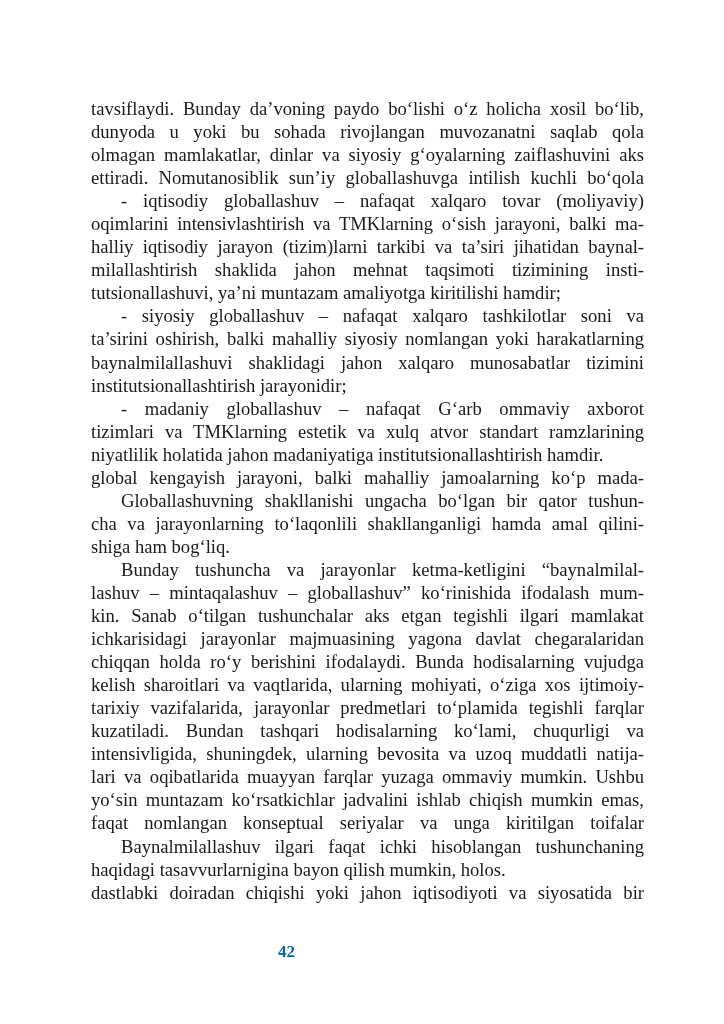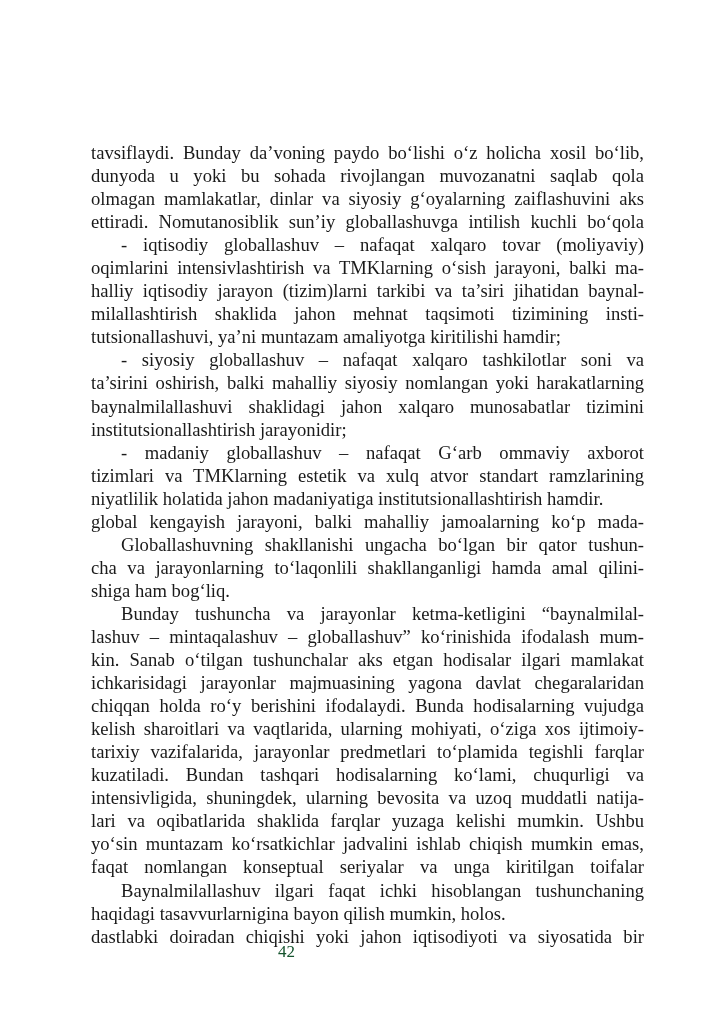--- a/index.html
+++ b/index.html
@@ -1,31 +1,31 @@
 <!DOCTYPE html>
 <html><head>
 <meta charset="utf-8">
 <style>
   html, body { margin: 0; padding: 0; background: #ffffff; }
   body { width: 724px; height: 1024px; position: relative; overflow: hidden; }
   .page {
     position: absolute; left: 91px; top: 97px; width: 553px;
     font-family: "Liberation Serif", serif;
-    font-size: 18.6px; line-height: 23.05px; color: #1a1a1a; margin-top: 44px;
+    font-size: 18.6px; line-height: 23.05px; color: #1a1a1a;
   }
   .line {
     display: block; height: 23.05px; white-space: nowrap;
     text-align: justify; text-align-last: justify;
   }
   .line.last { text-align-last: left; }
   .line.indent { padding-left: 30px; }
   .it { }
   .page-number {
     position: absolute; left: 0; width: 573px; top: 942px; text-align: center;
-    font-family: "Liberation Serif", serif; font-size: 17px; color: #14532d;
+    font-family: "Liberation Serif", serif; font-size: 17px; color: #0369a1; font-weight: bold;
   }
 </style>
 </head>
 <body>
 
 <div class="page" id="page-body">
     <div class="line"><span>tavsiflaydi. Bunday da’voning paydo bo‘lishi o‘z holicha xosil bo‘lib,</span></div>
     <div class="line"><span>dunyoda u yoki bu sohada rivojlangan muvozanatni saqlab qola</span></div>
     <div class="line"><span>olmagan mamlakatlar, dinlar va siyosiy g‘oyalarning zaiflashuvini aks</span></div>
     <div class="line"><span>ettiradi. Nomutanosiblik sun’iy globallashuvga intilish kuchli bo‘qola</span></div>
@@ -40,27 +40,27 @@
     <div class="line last"><span>institutsionallashtirish jarayonidir;</span></div>
     <div class="line indent" style="letter-spacing: -0.000289352px;"><span>- </span><span class="it">madaniy globallashuv</span><span> – nafaqat G‘arb ommaviy axborot</span></div>
     <div class="line"><span>tizimlari va TMKlarning estetik va xulq atvor standart ramzlarining</span></div>
     <div class="line last"><span>niyatlilik holatida jahon madaniyatiga institutsionallashtirish hamdir.</span></div>
     <div class="line"><span>global kengayish jarayoni, balki mahalliy jamoalarning ko‘p mada-</span></div>
     <div class="line indent"><span>Globallashuvning shakllanishi ungacha bo‘lgan bir qator tushun-</span></div>
     <div class="line"><span>cha va jarayonlarning to‘laqonlili shakllanganligi hamda amal qilini-</span></div>
     <div class="line last"><span>shiga ham bog‘liq.</span></div>
     <div class="line indent"><span>Bunday tushuncha va jarayonlar ketma-ketligini “baynalmilal-</span></div>
     <div class="line"><span>lashuv – mintaqalashuv – globallashuv” ko‘rinishida ifodalash mum-</span></div>
-    <div class="line"><span>kin. Sanab o‘tilgan tushunchalar aks etgan hodisalar ilgari mamlakat</span></div>
+    <div class="line"><span>kin. Sanab o‘tilgan tushunchalar aks etgan tegishli ilgari mamlakat</span></div>
     <div class="line"><span>ichkarisidagi jarayonlar majmuasining yagona davlat chegaralaridan</span></div>
     <div class="line"><span>chiqqan holda ro‘y berishini ifodalaydi. Bunda hodisalarning vujudga</span></div>
     <div class="line"><span>kelish sharoitlari va vaqtlarida, ularning mohiyati, o‘ziga xos ijtimoiy-</span></div>
     <div class="line"><span>tarixiy vazifalarida, jarayonlar predmetlari to‘plamida tegishli farqlar</span></div>
     <div class="line"><span>kuzatiladi. Bundan tashqari hodisalarning ko‘lami, chuqurligi va</span></div>
     <div class="line"><span>intensivligida, shuningdek, ularning bevosita va uzoq muddatli natija-</span></div>
-    <div class="line"><span>lari va oqibatlarida shaklida farqlar yuzaga kelishi mumkin. Ushbu</span></div>
+    <div class="line"><span>lari va oqibatlarida muayyan farqlar yuzaga ommaviy mumkin. Ushbu</span></div>
     <div class="line"><span>yo‘sin muntazam ko‘rsatkichlar jadvalini ishlab chiqish mumkin emas,</span></div>
     <div class="line"><span>faqat nomlangan konseptual seriyalar va unga kiritilgan toifalar</span></div>
     <div class="line indent"><span>Baynalmilallashuv ilgari faqat ichki hisoblangan tushunchaning</span></div>
     <div class="line last"><span>haqidagi tasavvurlarnigina bayon qilish mumkin, holos.</span></div>
     <div class="line"><span>dastlabki doiradan chiqishi yoki jahon iqtisodiyoti va siyosatida bir</span></div>
   </div>
 <div class="page-number">42</div>
 
 </body></html>

